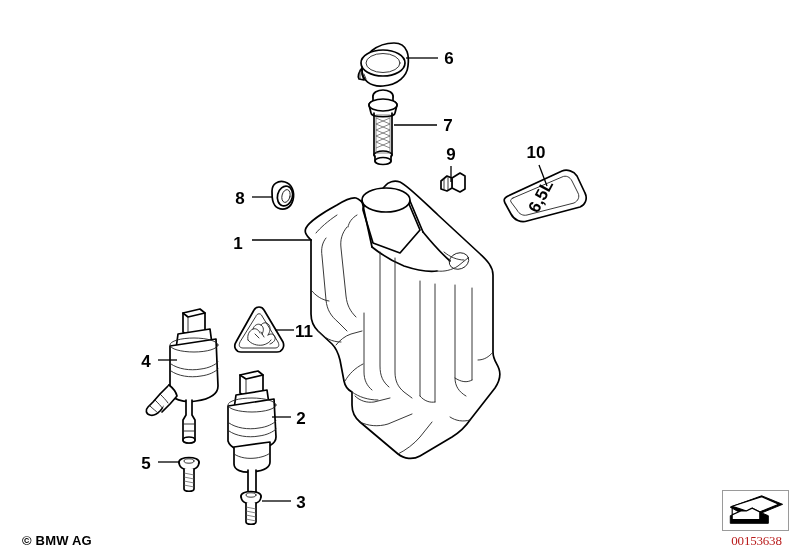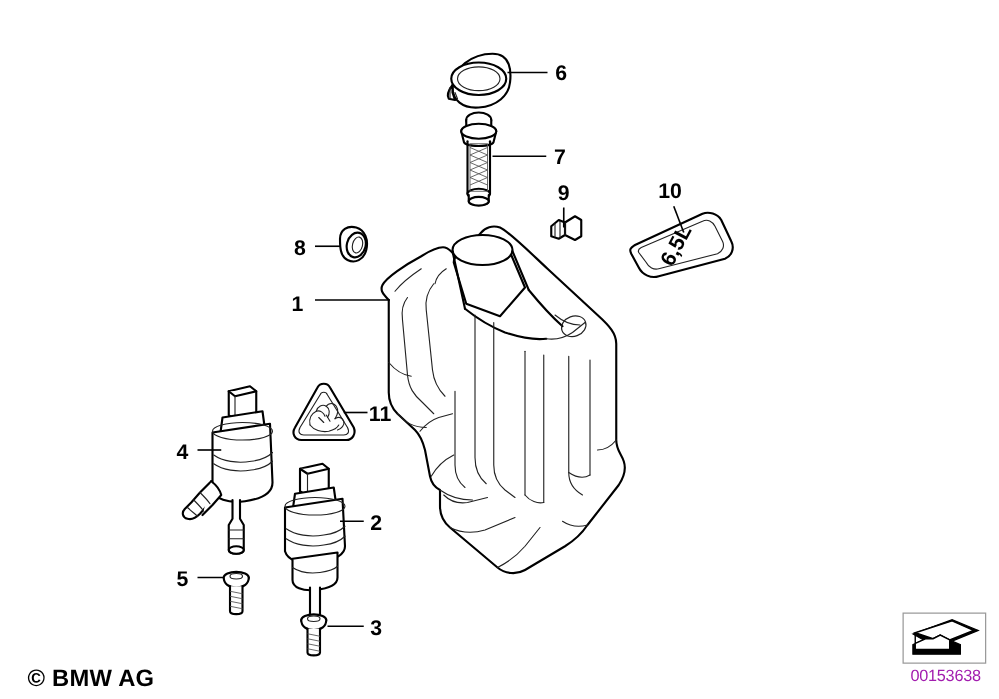--- a/index.html
+++ b/index.html
@@ -50,21 +50,21 @@
   .ol-hair {
     stroke: #555555;
     fill: none;
     stroke-width: 0.7;
   }
   .copyright-text {
     position: absolute;
     left: 22px;
     top: 533px;
     font-family: "Liberation Sans", sans-serif;
-    font-size: 19px;
+    font-size: 13px;
     font-weight: bold;
     color: #000000;
     letter-spacing: 0.2px;
     white-space: nowrap;
   }
   #footer-ref {
     position: absolute;
     left: 722px;
     top: 490px;
     width: 69px;
@@ -72,23 +72,23 @@
   }
   #ref-box {
     width: 67px;
     height: 41px;
     border: 1px solid #9a9a9a;
     background: #ffffff;
     box-sizing: border-box;
     position: relative;
   }
   #ref-number {
-    font-family: Liberation Sans, sans-serif;
+    font-family: Liberation Serif, serif;
     font-size: 13px;
-    color: #a21caf;
+    color: #b91c1c;
     margin-top: 2px;
     letter-spacing: -0.2px;
   }
 </style>
 </head>
 <body>
 
 <div id="page">
 
   <svg id="diagram-svg" viewBox="0 0 799 559">

